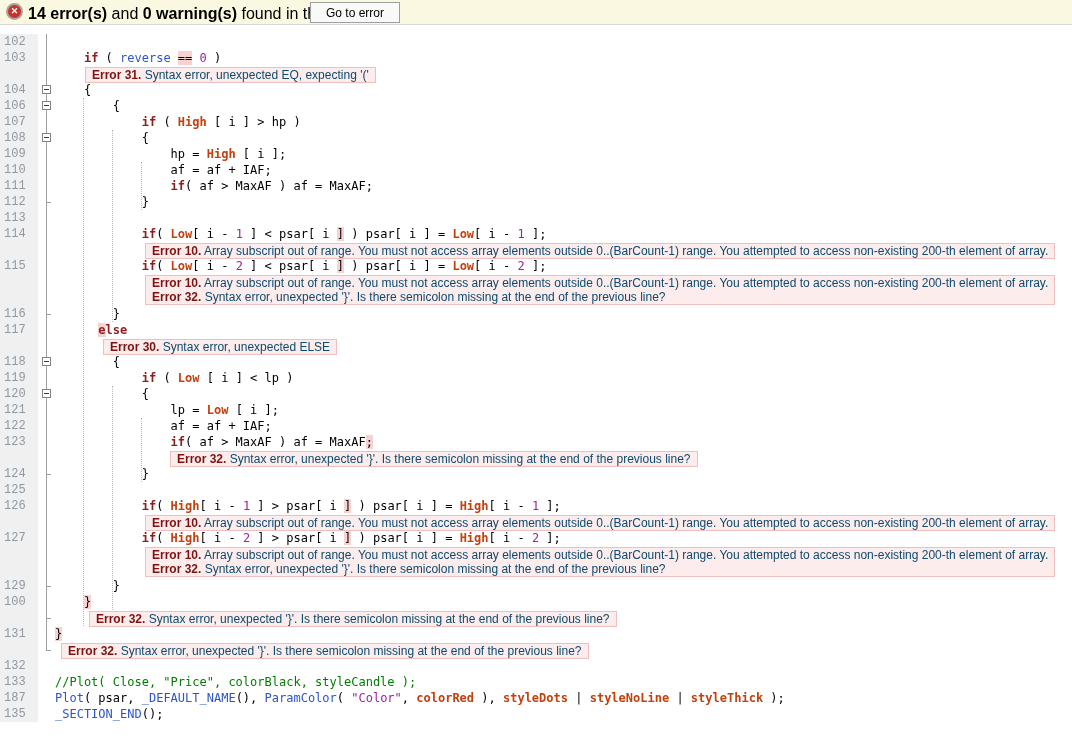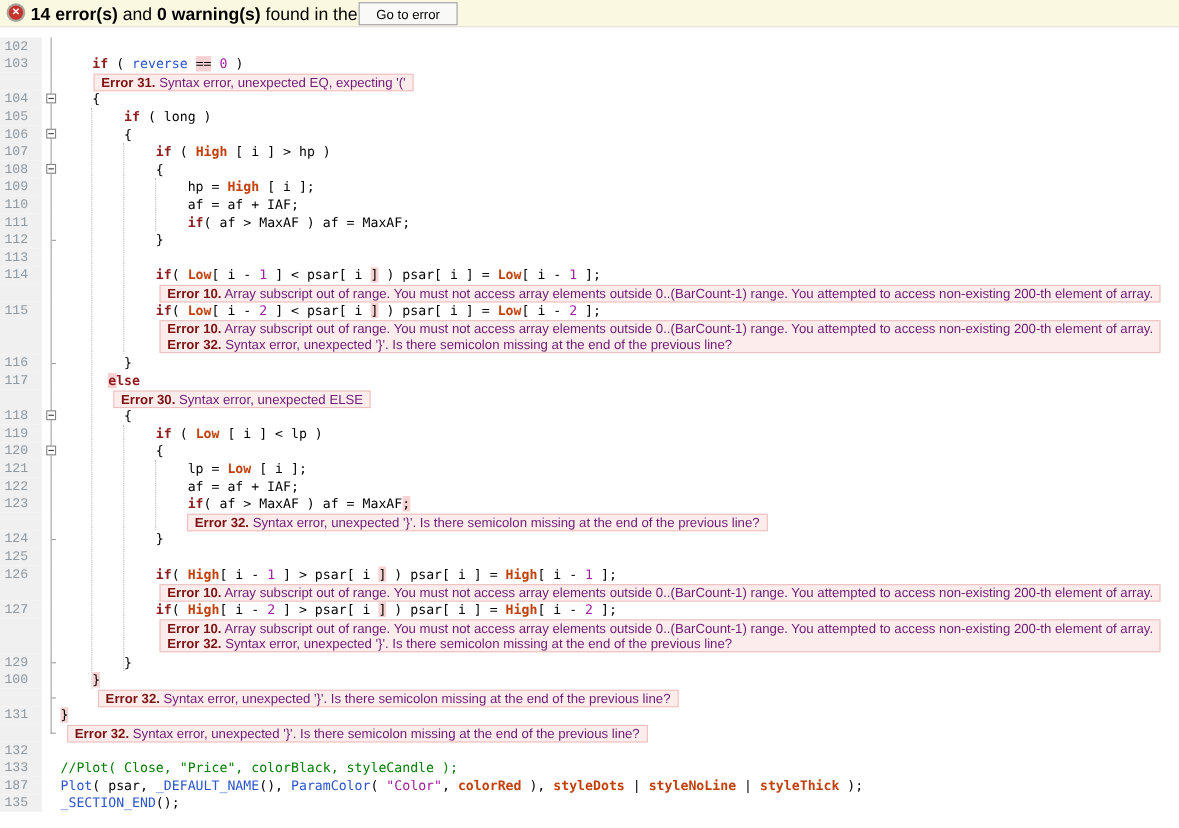--- a/index.html
+++ b/index.html
@@ -6,21 +6,21 @@
   body{width:1072px;height:753px;overflow:hidden;background:#fff;font-family:"Liberation Sans",sans-serif;}
 
   
   .alert-bar{position:relative;height:24px;background:#fbf8e1;border-bottom:1px solid #d8d8d8;}
   .shield{position:absolute;left:6px;top:3px;width:17px;height:17px;border-radius:50%;
           background:#c5342c;border:2px solid #a9a39b;box-sizing:border-box;}
   .shield span{position:absolute;left:0;right:0;top:0;text-align:center;color:#fff;
                font-size:9px;font-weight:bold;line-height:13px;}
   .alert-text{position:absolute;left:28px;top:5px;font-size:16px;color:#000;white-space:nowrap;}
   .alert-text .bold{font-weight:bold;}
-  .goto-btn{position:absolute;left:326px;top:2px;width:90px;height:21px;background:#f9f9f7;
+  .goto-btn{position:absolute;left:310px;top:2px;width:90px;height:21px;background:#f9f9f7;
             border:1px solid #9f9f9f;font:12px "Liberation Sans",sans-serif;color:#000;padding:0;}
 
   
   #editor{position:relative;height:729px;box-sizing:border-box;padding-top:9px;
           font:12px/16px "DejaVu Sans Mono",monospace;background:#fff;}
   .row{display:flex;height:16px;position:relative;z-index:1;}
   .row.h2{height:32px;}
   .ln{width:38px;flex:none;background:#f0f0f0;color:#8e99a2;padding-left:4px;box-sizing:border-box;font-family:Liberation Mono, monospace;}
   .fold{width:17px;flex:none;position:relative;}
   .fold.fl::before,.fold.fbox::before,.fold.ftick::before{content:"";position:absolute;left:8px;top:0;bottom:0;width:1px;background:#a0a0a0;}
@@ -38,21 +38,21 @@
   .tk.fn {color:#2b55cc;}
   .tk.num{color:#a0209f;}
   .tk.str{color:#a0209f;}
   .tk.cmt{color:#007d00;}
   .tk.hl {background:#f6d2d2;}
 
   
   .err-box{display:inline-block;background:#fcecec;border:1px solid #eebfbf;margin-top:1px;
            padding:0 6px;font:12px/14px "Liberation Sans",sans-serif;white-space:nowrap;vertical-align:top;}
   .err-label{font-weight:bold;color:#7d1212;}
-  .err-msg{color:#701a75;}
+  .err-msg{color:#0c4a6e;}
 
   .guide{position:absolute;width:0;border-left:1px dotted #b8b8b8;z-index:0;}
 </style>
 </head>
 <body>
 
 <div class="alert-bar">
   <div class="shield">
       <span>✕</span>
     </div>
@@ -77,25 +77,20 @@
       <div class="code"><div class="err-box" style="margin-left: 30px;"><div class="err-line"><span class="err-label">Error 31.</span><span class="err-msg"> Syntax error, unexpected EQ, expecting '('</span></div></div></div>
     </div>
     <div class="row">
       <div class="ln">104</div>
       <div class="fold fbox">
         <span class="fb">
           <i></i>
         </span>
       </div>
       <div class="code"><span class="tk p">    {</span></div>
-    </div>
-    <div class="row">
-      <div class="ln">105</div>
-      <div class="fold fl"></div>
-      <div class="code"><span class="tk p">        </span><span class="tk kw">if</span><span class="tk p"> ( long )</span></div>
     </div>
     <div class="row">
       <div class="ln">106</div>
       <div class="fold fbox">
         <span class="fb">
           <i></i>
         </span>
       </div>
       <div class="code"><span class="tk p">        {</span></div>
     </div>

